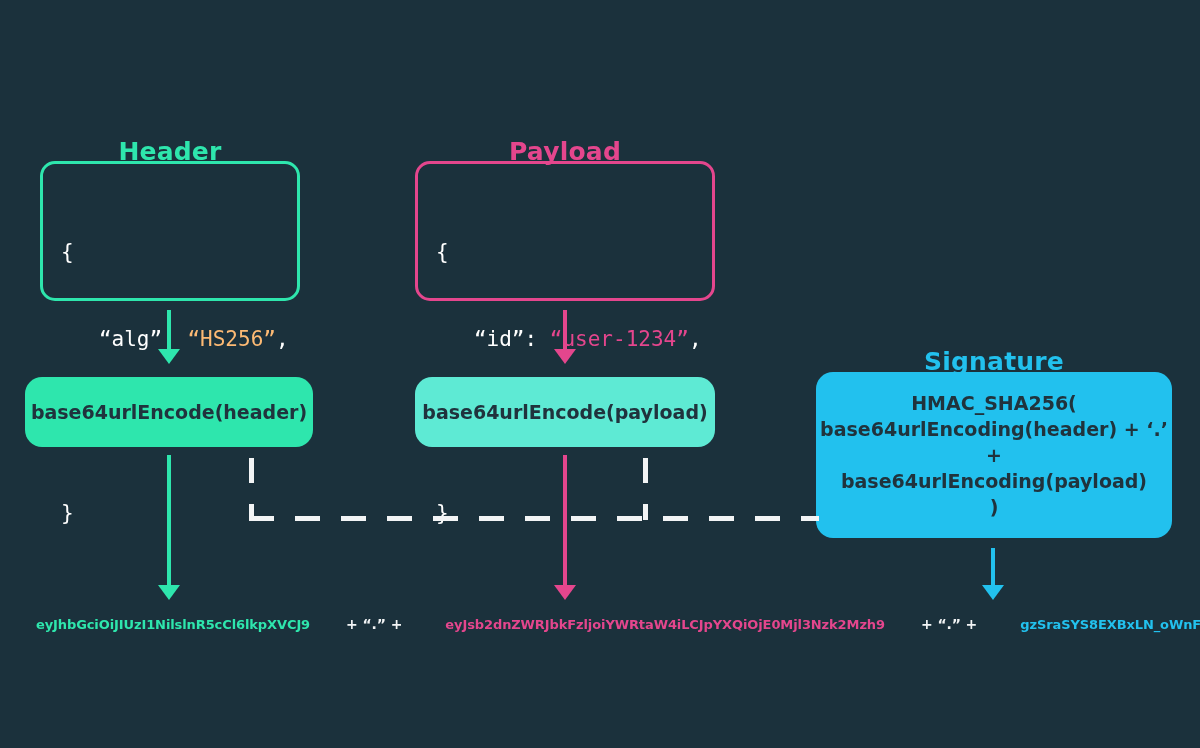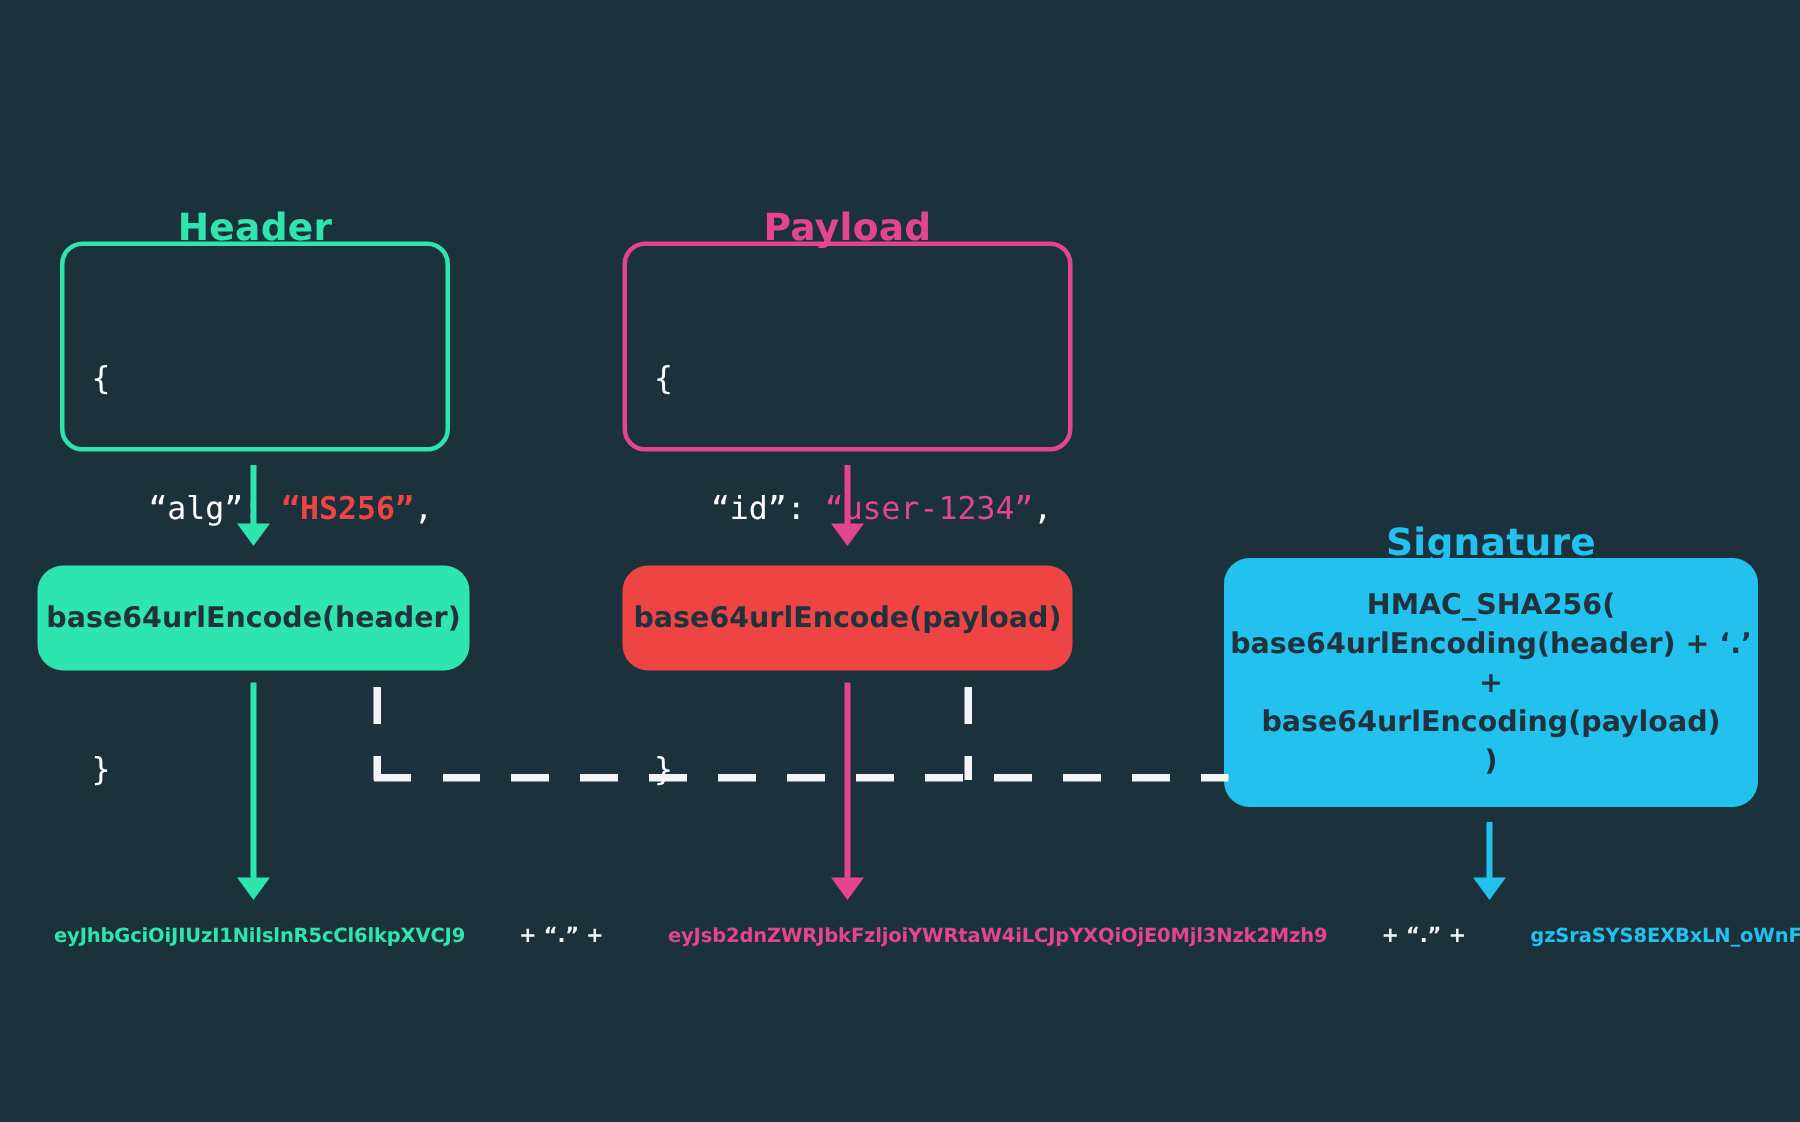--- a/index.html
+++ b/index.html
@@ -50,40 +50,40 @@
     left: 40px; top: 161px; width: 260px; height: 140px;
     border: 3px solid #2ee6ad;
   }
   #box-payload {
     left: 415px; top: 161px; width: 300px; height: 140px;
     border: 3px solid #e4468d;
   }
   .json-brace { color: #ffffff; }
   .json-key   { color: #ffffff; }
   .json-punct { color: #ffffff; }
-  .val-green  { color: #ef4444; font-weight: bold; }
+  .val-green  { color: #fdba74; }
   .val-pink   { color: #e4468d; }
   .json-line  { display: block; }
   .json-indent { padding-left: 3ch; }
 
   
   .proc-box {
     position: absolute;
     box-sizing: border-box;
     border-radius: 17px;
     display: flex;
     align-items: center;
     justify-content: center;
     text-align: center;
     color: #20333d;
     font-weight: bold;
     font-size: 19px;
   }
   #enc-header  { left: 25px;  top: 377px; width: 288px; height: 70px; background: #2ee6ad; }
-  #enc-payload { left: 415px; top: 377px; width: 300px; height: 70px; background: #ef4444; }
+  #enc-payload { left: 415px; top: 377px; width: 300px; height: 70px; background: #5eead4; }
   #sig-box {
     left: 816px; top: 372px; width: 356px; height: 166px;
     background: #22c1ee; line-height: 26px; flex-direction: column;
     font-size: 19px;
   }
   #sig-box .sig-line { display: block; width: 100%; }
 
   
   .arrow {
     position: absolute;

